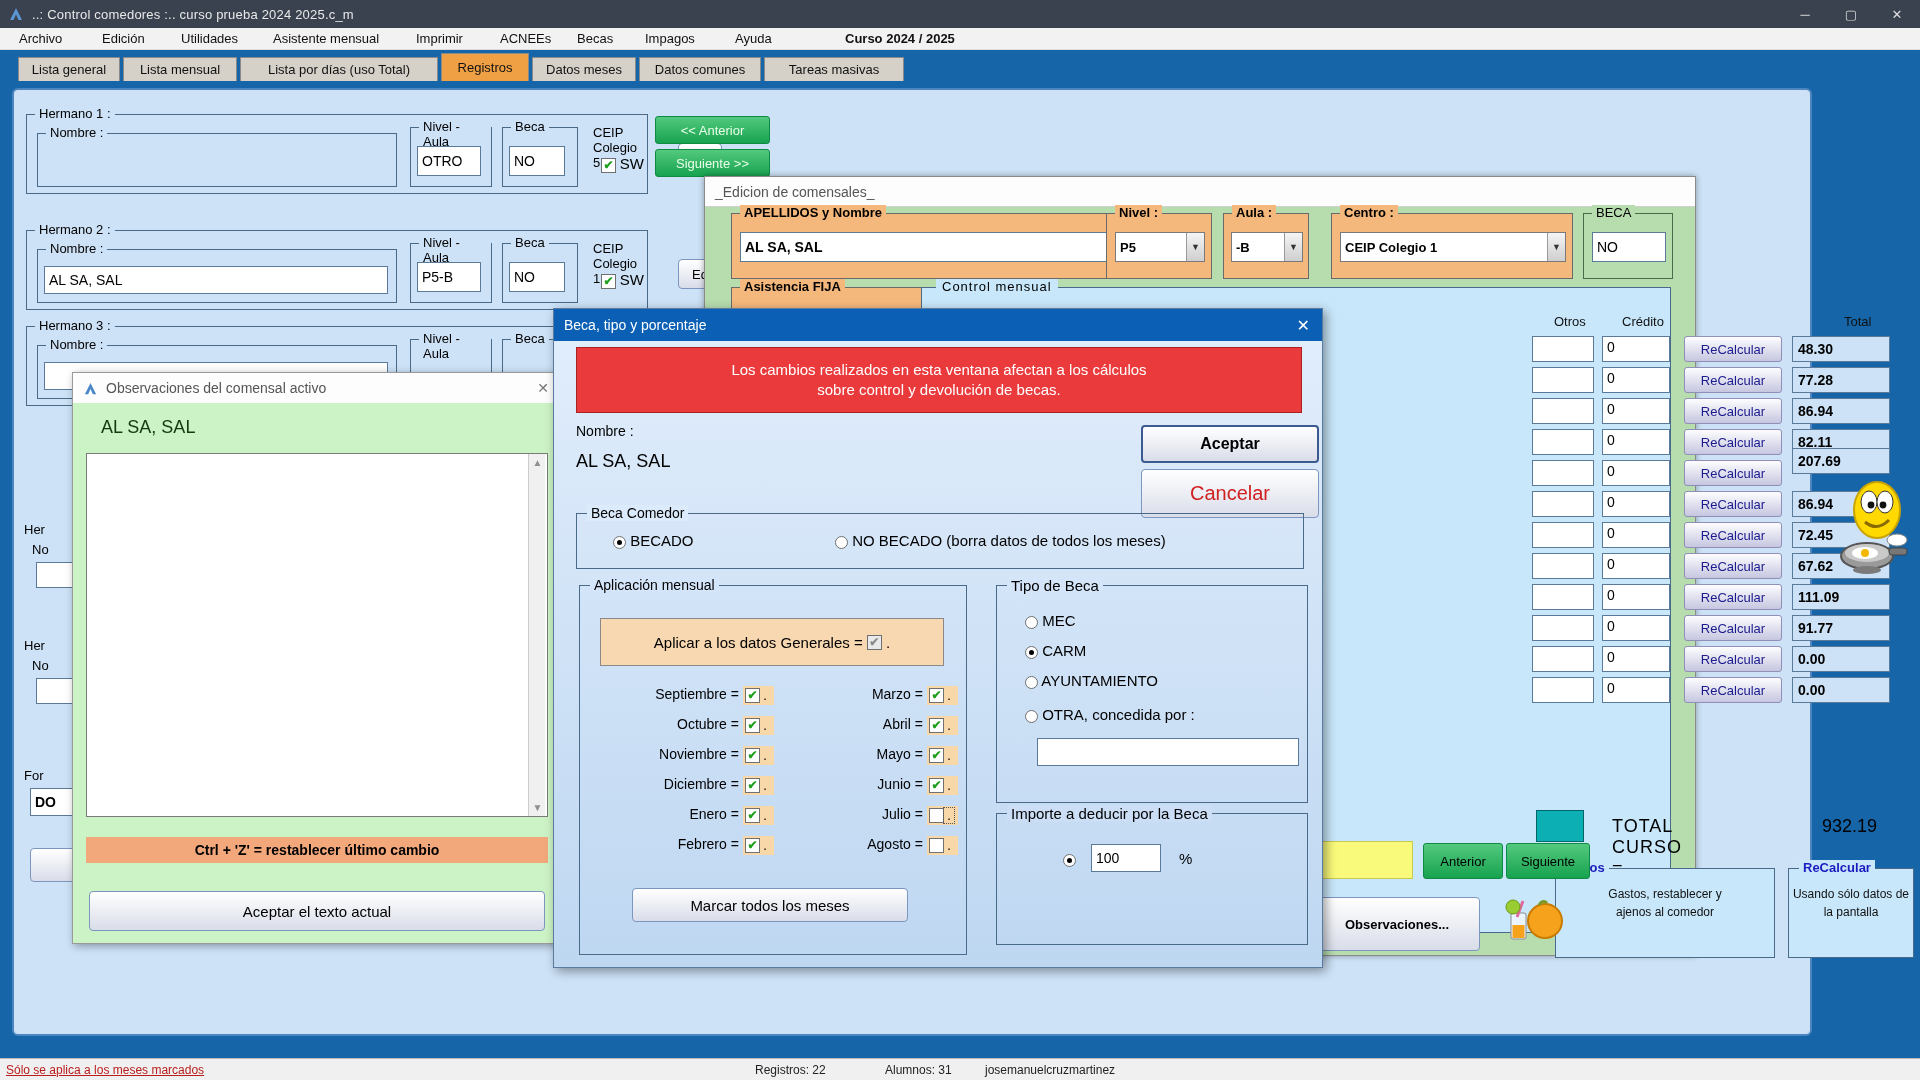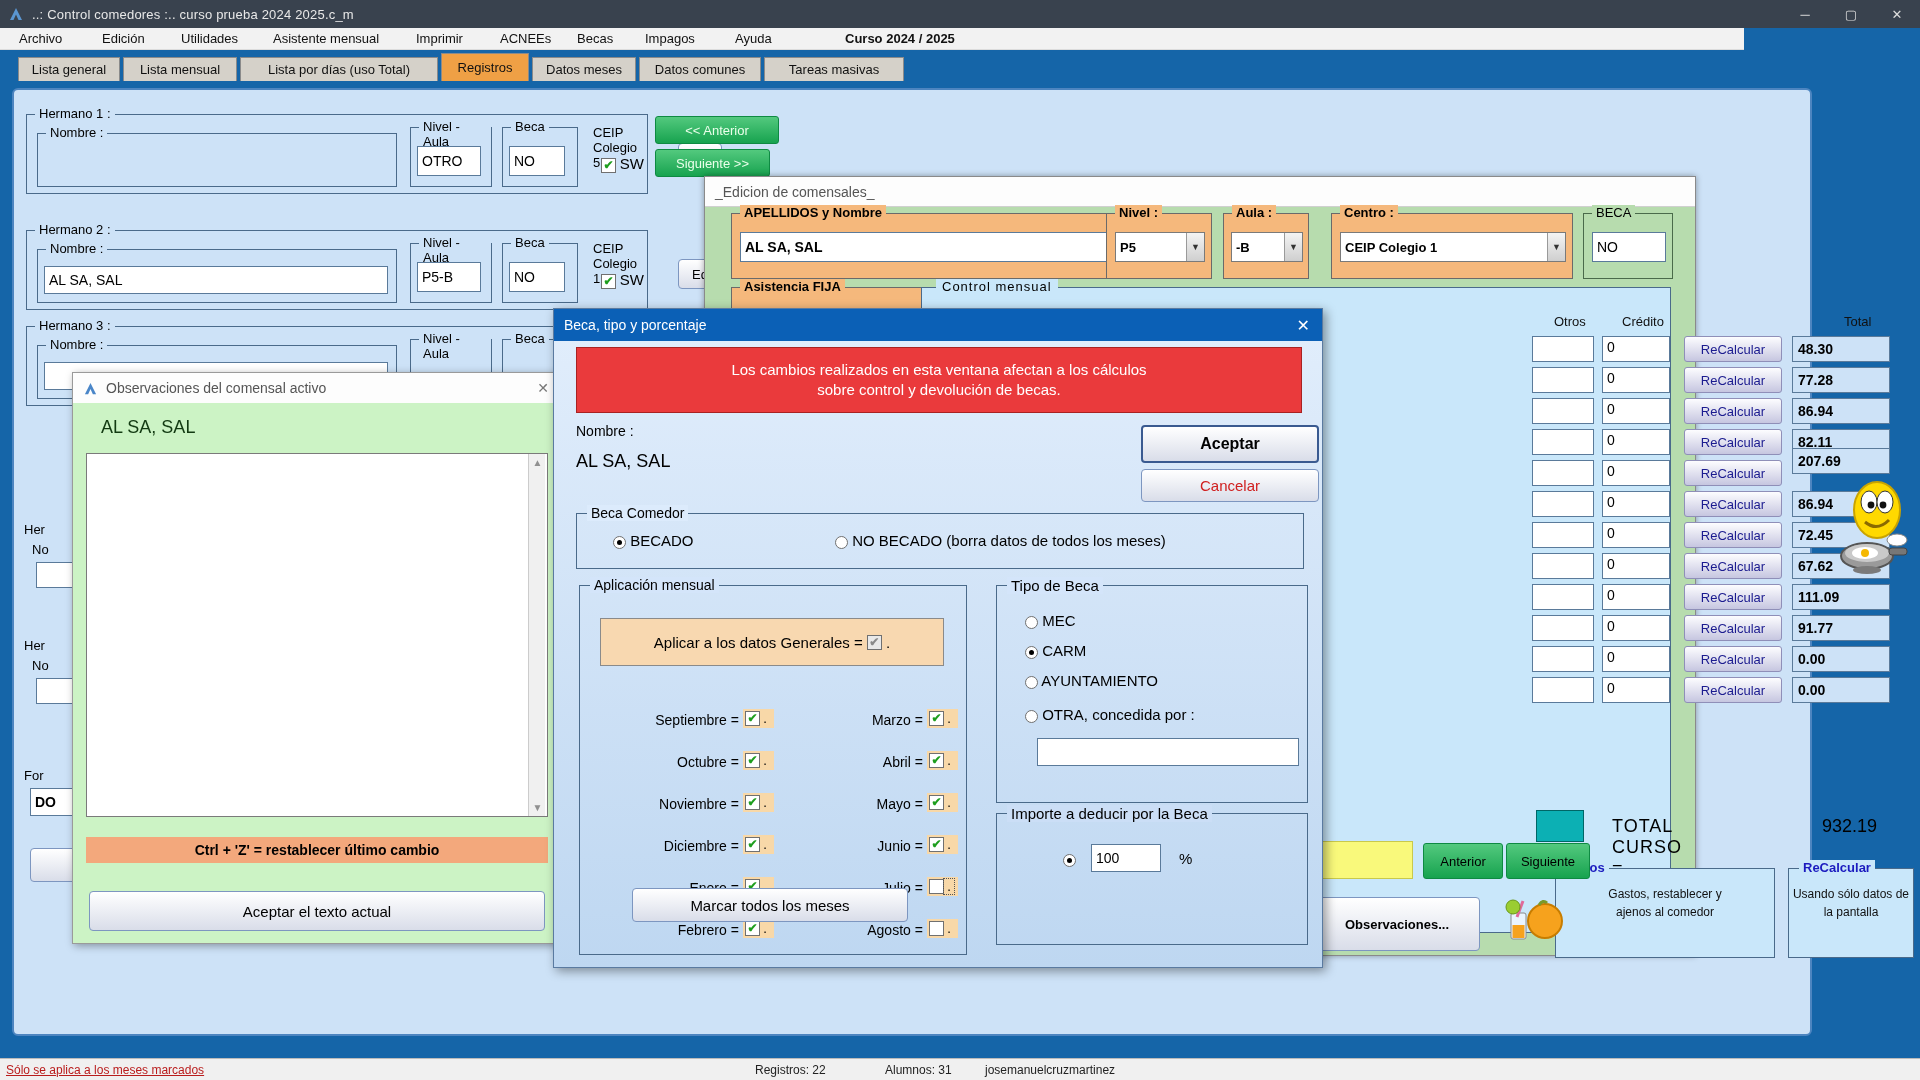--- a/index.html
+++ b/index.html
@@ -6,21 +6,21 @@
   html,body { width:1920px; height:1080px; overflow:hidden; }
   body { font-family:"Liberation Sans", sans-serif; font-size:13px; background:#1565a8; position:relative; color:#000; }
   .abs { position:absolute; }
 
   
   #titlebar { left:0; top:0; width:1920px; height:28px; background:#39424e; color:#e8e8e8; display:flex; align-items:center; padding-left:8px; }
   #titlebar .ttl { margin-left:8px; font-size:13px; letter-spacing:.2px; }
   #win-controls { position:absolute; right:0; top:0; height:28px; display:flex; }
   #win-controls span { width:46px; height:28px; display:flex; align-items:center; justify-content:center; font-size:13px; color:#ddd; }
 
-  #menubar { left:0; top:28px; width:1744px; height:22px; background:#f2f2f2; border-bottom:1px solid #dcdcdc; }
+  #menubar { left:0; top:28px; width:1920px; height:22px; background:#f2f2f2; border-bottom:1px solid #dcdcdc; }
   #menubar span { position:absolute; top:3px; font-size:13px; color:#111; }
   #menubar .bold { font-weight:bold; }
 
   #tabstrip { left:0; top:50px; width:1920px; height:38px; background:#1565a8; }
   .tab { position:absolute; top:7px; height:24px; background:#d5d1c9; border:1px solid #8a8a8a; border-bottom:none; color:#111; display:flex; align-items:center; justify-content:center; font-size:13px; }
   .tab.active { top:3px; height:28px; background:#efa045; font-weight:normal; }
 
   
   #panel { left:12px; top:88px; width:1800px; height:948px; background:#cde2f7; border:2px solid #4d85c0; border-radius:6px; }
 
@@ -68,21 +68,21 @@
   .sbar span { position:absolute; left:0; width:17px; height:17px; color:#909090; font-size:10px; text-align:center; line-height:17px; }
   #ctrlz { position:absolute; left:13px; top:464px; width:462px; height:26px; background:#f3a87c; display:flex; align-items:center; justify-content:center; font-weight:bold; font-size:14px; }
 
   
   #becadlg { left:553px; top:308px; width:770px; height:660px; background:linear-gradient(#e2eefc,#bed7f1); border:1px solid #5a7aa0; box-shadow:3px 3px 10px rgba(0,0,0,.4); }
   #becadlg .titlebar { position:absolute; left:0; top:0; width:100%; height:32px; background:#0b60b6; color:#fff; display:flex; align-items:center; padding-left:10px; font-size:14px; }
   #becadlg .titlebar .x { position:absolute; right:12px; top:0; height:32px; display:flex; align-items:center; font-size:16px; }
   #warnbox { position:absolute; left:22px; top:38px; width:726px; height:66px; background:#ea3a3c; border:1px solid #a82222; color:#fff; display:flex; flex-direction:column; align-items:center; justify-content:center; font-size:15px; line-height:20px; }
   .bfs { position:absolute; border:1px solid #4a6a8a; }
   .bfs > .lg { position:absolute; top:-9px; left:10px; background:#d9e8fb; padding:0 4px; font-size:14px; }
-  .mrow { height:30px; display:flex; align-items:flex-end; justify-content:flex-end;margin-top:12px; }
+  .mrow { height:30px; display:flex; align-items:flex-start; justify-content:flex-end; }
   .mrow .lbl { font-size:14px; margin-right:4px; }
   .mhl { background:#f8d8a8; padding:2px 4px 2px 2px; display:flex; align-items:center; }
   .mhl .dot { width:10px; text-align:center; font-size:13px; }
   .dotfocus { outline:1px dotted #555; }
 
   
   #statusbar { left:0; top:1058px; width:1920px; height:22px; background:#f0f0f0; border-top:1px solid #bbb; }
   #statusbar span { position:absolute; top:4px; font-size:12px; color:#222; }
   #statusbar .left { color:#b91c1c;text-decoration:underline; }
 
@@ -189,21 +189,21 @@
   <span class="sliver-lbl" style="left:18px;top:452px">No</span>
   <div class="inp" style="left:22px;top:472px;width:38px;height:26px"></div>
   <span class="sliver-lbl" style="left:10px;top:548px">Her</span>
   <span class="sliver-lbl" style="left:18px;top:568px">No</span>
   <div class="inp" style="left:22px;top:588px;width:38px;height:26px"></div>
   <span class="sliver-lbl" style="left:10px;top:678px">For</span>
   <div class="inp" style="left:16px;top:698px;width:46px;height:28px;font-weight:bold">DO</div>
   <div class="stdbtn" style="left:16px;top:758px;width:48px;height:34px"></div>
 </div>
 
-<div class="greenbtn pale abs" style="left:655px;top:116px;width:124px;height:28px">&lt;&lt; Anterior</div>
+<div class="greenbtn pale abs" style="left:655px;top:116px;width:115px;height:28px">&lt;&lt; Anterior</div>
 <div class="greenbtn pale abs" style="left:655px;top:149px;width:115px;height:28px">Siguiente &gt;&gt;</div>
 
 <div id="edicion" class="abs">
   <div class="titlebar">
     <span>_Edicion de comensales_</span>
   </div>
 
   <div class="ofs" style="left:26px;top:36px;width:462px;height:66px">
     <span class="lg">APELLIDOS  y Nombre</span>
     <div class="inp" style="left:8px;top:18px;width:444px;height:30px;font-weight:bold">AL SA, SAL</div>
@@ -359,21 +359,21 @@
 
   <div id="warnbox">
     <span>Los cambios realizados en esta ventana afectan a los cálculos</span>
     <span>sobre control y devolución de becas.</span>
   </div>
 
   <span class="abs" style="left:22px;top:114px;font-size:14px">Nombre :</span>
   <span class="abs" style="left:22px;top:142px;font-size:18px">AL SA, SAL</span>
 
   <div class="stdbtn" style="left:587px;top:116px;width:178px;height:38px;font-weight:bold;font-size:16px;border:2px solid #3a5a90">Aceptar</div>
-  <div class="stdbtn" style="left:587px;top:160px;width:178px;height:33px;color:#d02020;font-size:15px">Cancelar</div>
+  <div class="stdbtn" style="left:587px;top:160px;width:178px;height:49px;color:#d02020;font-size:20px">Cancelar</div>
 
   <div class="bfs" style="left:22px;top:204px;width:728px;height:56px">
     <span class="lg" style="background:#dcebfc">Beca  Comedor</span>
     <span class="abs" style="left:36px;top:18px;font-size:15px">
       <span class="radio on"></span>
       <span>BECADO</span>
     </span>
     <span class="abs" style="left:258px;top:18px;font-size:15px">
       <span class="radio"></span>
       <span>NO BECADO (borra datos de todos los meses)</span>

